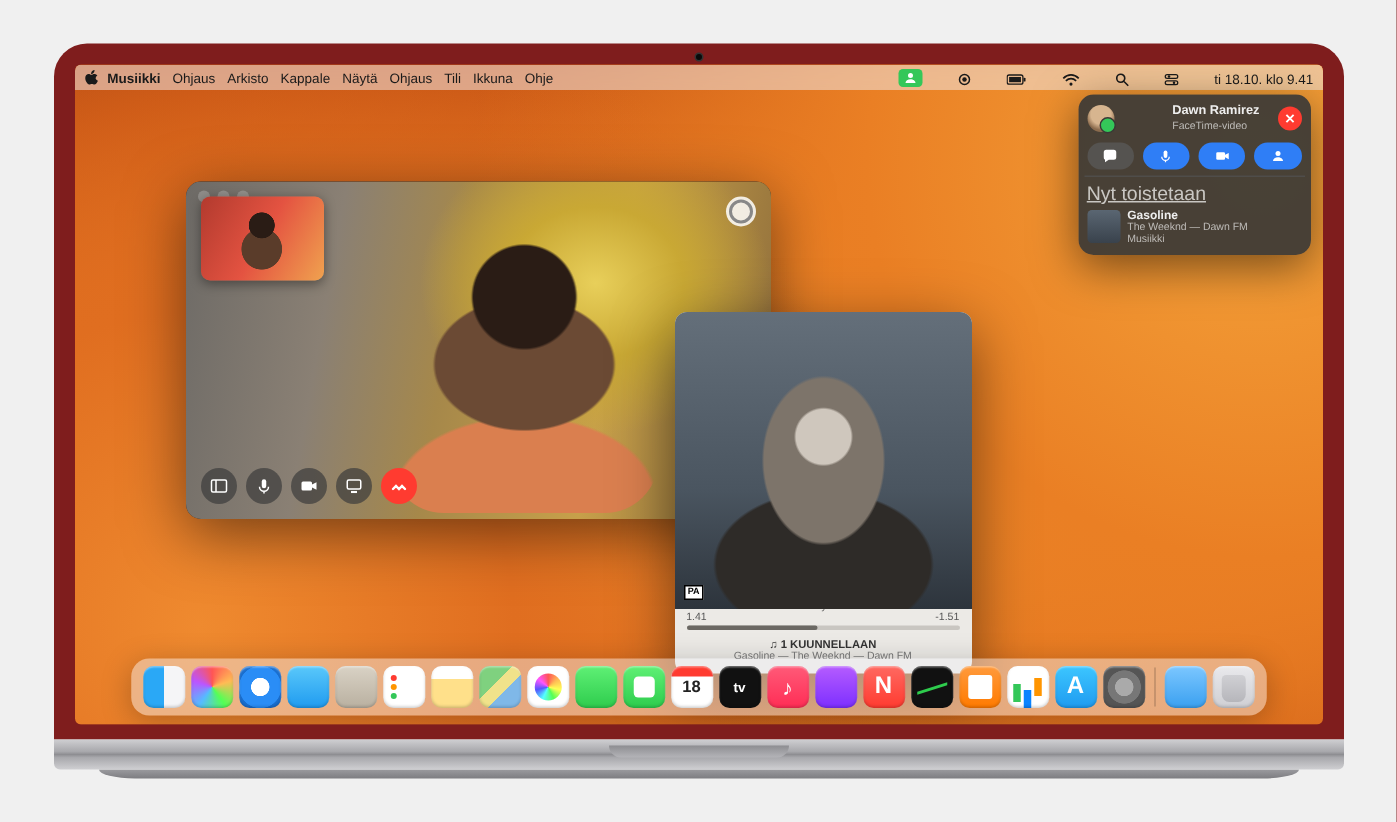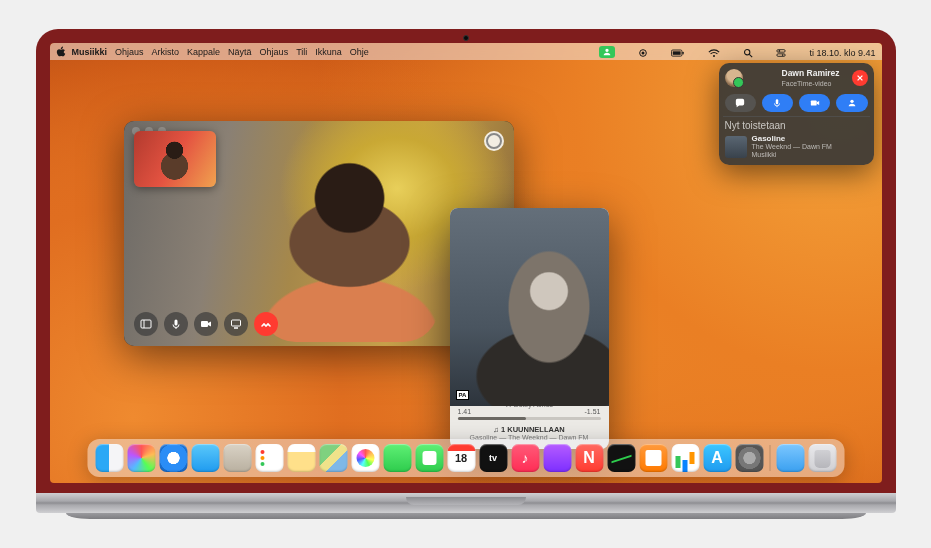--- a/index.html
+++ b/index.html
@@ -49,21 +49,21 @@
   .ft-pip { position:absolute; top:10px; left:10px; width:82px; height:56px; border-radius:6px; overflow:hidden; background:linear-gradient(120deg,#b23a2e,#e45341 50%,#f0a24f); box-shadow:0 2px 8px rgba(0,0,0,.4); }
   .ft-pip::after { content:""; position:absolute; left:28%; top:15%; width:44%; height:80%; background:radial-gradient(circle at 50% 25%, #2a1c15 0 22%, transparent 23%), radial-gradient(ellipse 60% 50% at 50% 60%, #5a3c2a 0 60%, transparent 62%); }
   .ft-shutter { position:absolute; top:10px; right:10px; width:20px; height:20px; border-radius:50%; background:rgba(255,255,255,.85); display:flex; align-items:center; justify-content:center; }
   .ft-shutter::after { content:""; width:12px; height:12px; border-radius:50%; border:2px solid #888; }
   .ft-controls { position:absolute; bottom:10px; left:10px; display:flex; gap:6px; }
   .ft-btn { width:24px; height:24px; border-radius:50%; background:rgba(60,60,60,.7); display:flex; align-items:center; justify-content:center; color:#fff; }
   .ft-btn.end { background:#ff3b30; }
   .ft-btn svg { width:12px; height:12px; fill:#fff; }
 
   
-  .music { position:absolute; top:165px; left:400px; width:159px; background:#eceae6; border-radius:8px; box-shadow:0 12px 40px rgba(0,0,0,.5); overflow:hidden; }
+  .music { position:absolute; top:165px; left:400px; width:198px; background:#eceae6; border-radius:8px; box-shadow:0 12px 40px rgba(0,0,0,.5); overflow:hidden; }
   .music .art { width:198px; height:198px; background:
       radial-gradient(circle at 50% 42%, #cfc7bd 0 12%, transparent 13%),
       radial-gradient(ellipse 40% 55% at 50% 50%, #7d746a 0 50%, transparent 52%),
       radial-gradient(ellipse 60% 40% at 50% 85%, #2e2b28 0 60%, transparent 62%),
       linear-gradient(#646f7a,#4a5560 60%,#2d343c);
       position:relative;
   }
   .music .pa { position:absolute; left:6px; bottom:6px; background:#fff; color:#000; font-size:6px; padding:1px 2px; font-weight:700; border:1px solid #000; }
   .music .bar { padding:4px 8px 8px; font-size:7px; color:#555; }
   .music .times { display:flex; justify-content:space-between; }
@@ -80,21 +80,21 @@
   .panel .avatar::after{ content:""; position:absolute; bottom:-1px; right:-1px; width:9px; height:9px; border-radius:50%; background:#34c759; border:1px solid #3a3836; display:flex; }
   .panel .who { flex:1; line-height:1.15;margin-left:34px; }
   .panel .who b { font-size:8.5px; }
   .panel .who .sub { color:#bdbbb8; font-size:7px; }
   .panel .close { width:16px; height:16px; border-radius:50%; background:#ff3b30; display:flex; align-items:center; justify-content:center; flex:none; }
   .panel .actions { display:flex; gap:6px; margin:6px 0 4px; justify-content:space-between; }
   .panel .pill { flex:1; height:18px; border-radius:9px; background:#555350; display:flex; align-items:center; justify-content:center; color:#fff; }
   .panel .pill.accent { background:#2f7ef6; }
   .panel .pill svg { width:10px; height:10px; fill:#fff; }
   .panel hr { border:none; border-top:1px solid #4f4d4a; margin:3px -2px; }
-  .panel .np-title { font-size:10px; color:#c9c7c3; margin-bottom:3px; }
+  .panel .np-title { font-size:13px; color:#c9c7c3; margin-bottom:3px;text-decoration:underline; }
   .panel .np { display:flex; gap:5px; align-items:center; }
   .panel .np .cover { width:22px; height:22px; border-radius:3px; background:linear-gradient(#5a6672,#39424c); flex:none; }
   .panel .np .meta { line-height:1.15; }
   .panel .np .meta .t { font-weight:600; font-size:8px; }
   .panel .np .meta .s { color:#bdbbb8; font-size:7px; }
 
   
   .dock { position:absolute; bottom:6px; left:50%; transform:translateX(-50%); height:38px; padding:4px 8px; background:rgba(240,240,245,.45); border-radius:12px; display:flex; align-items:center; gap:4px; box-shadow:0 4px 20px rgba(0,0,0,.25); }
   .dock .sep { width:1px; height:26px; background:rgba(0,0,0,.2); margin:0 2px; }
   .dock .app { width:28px; height:28px; border-radius:7px; position:relative; }

